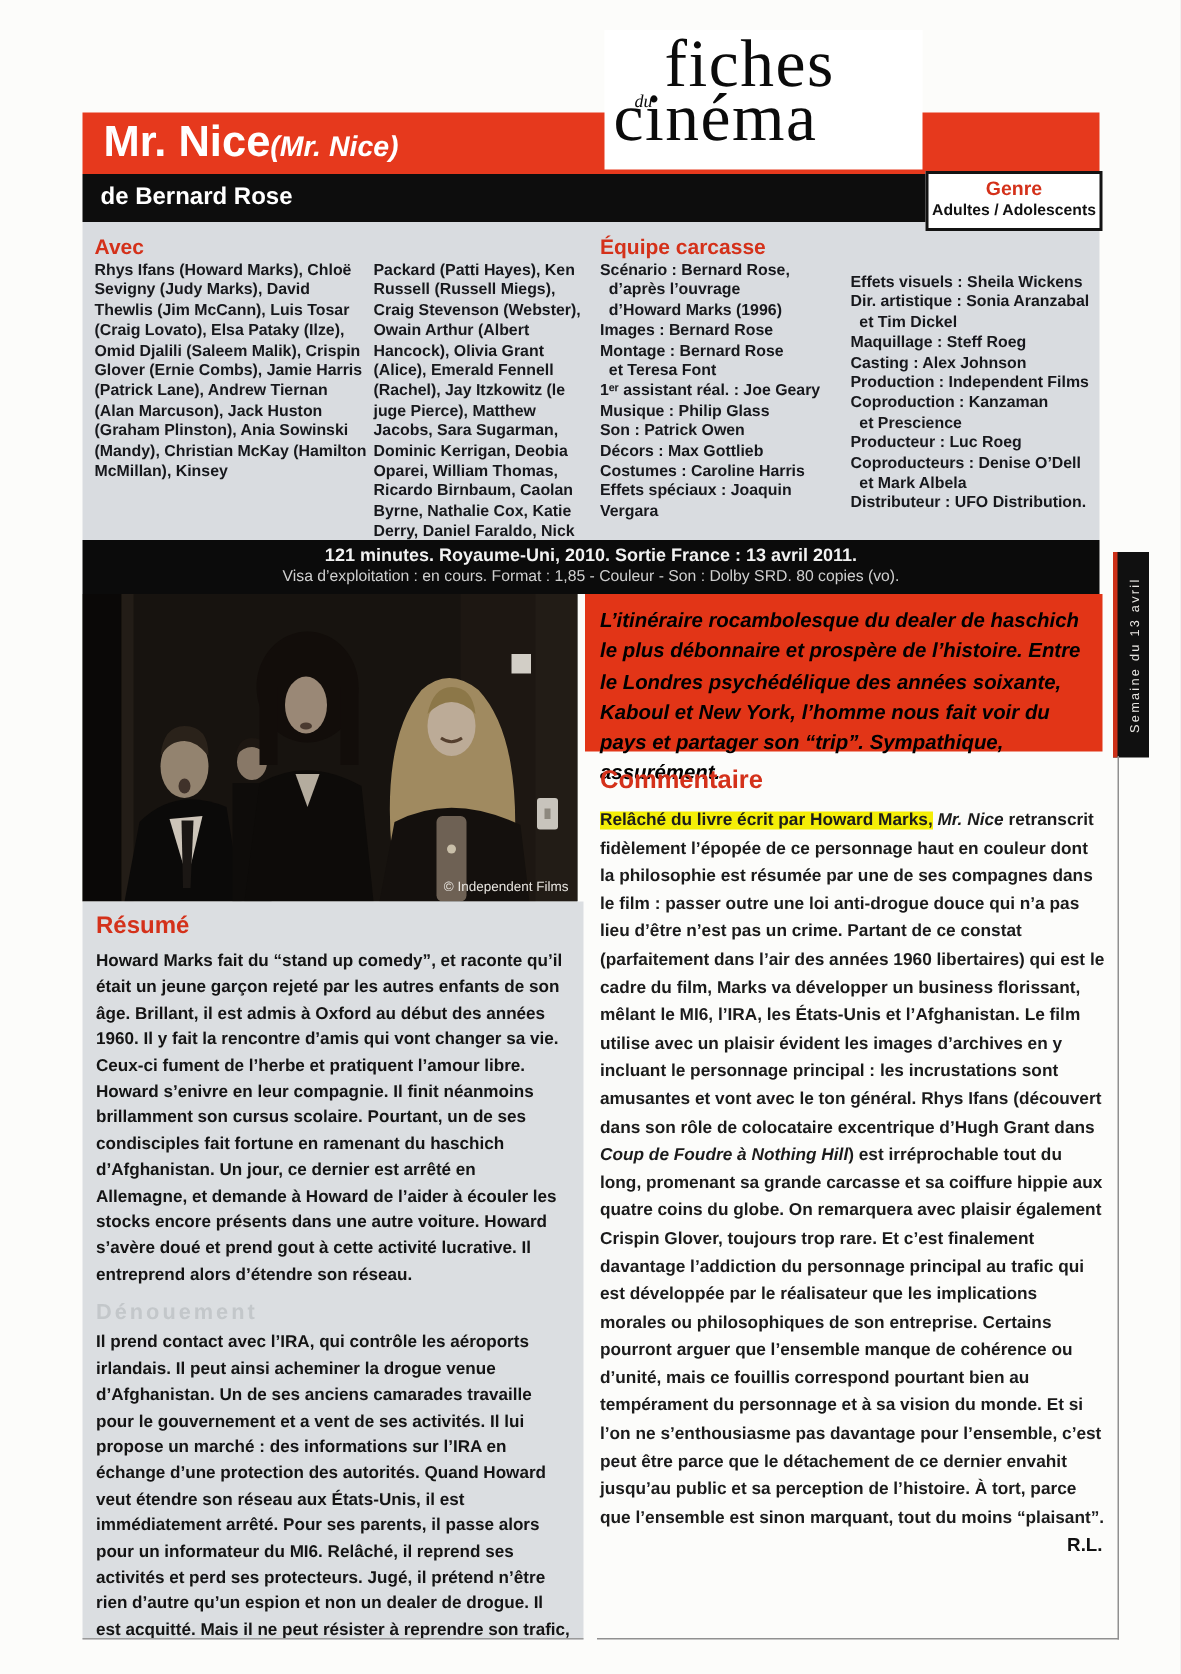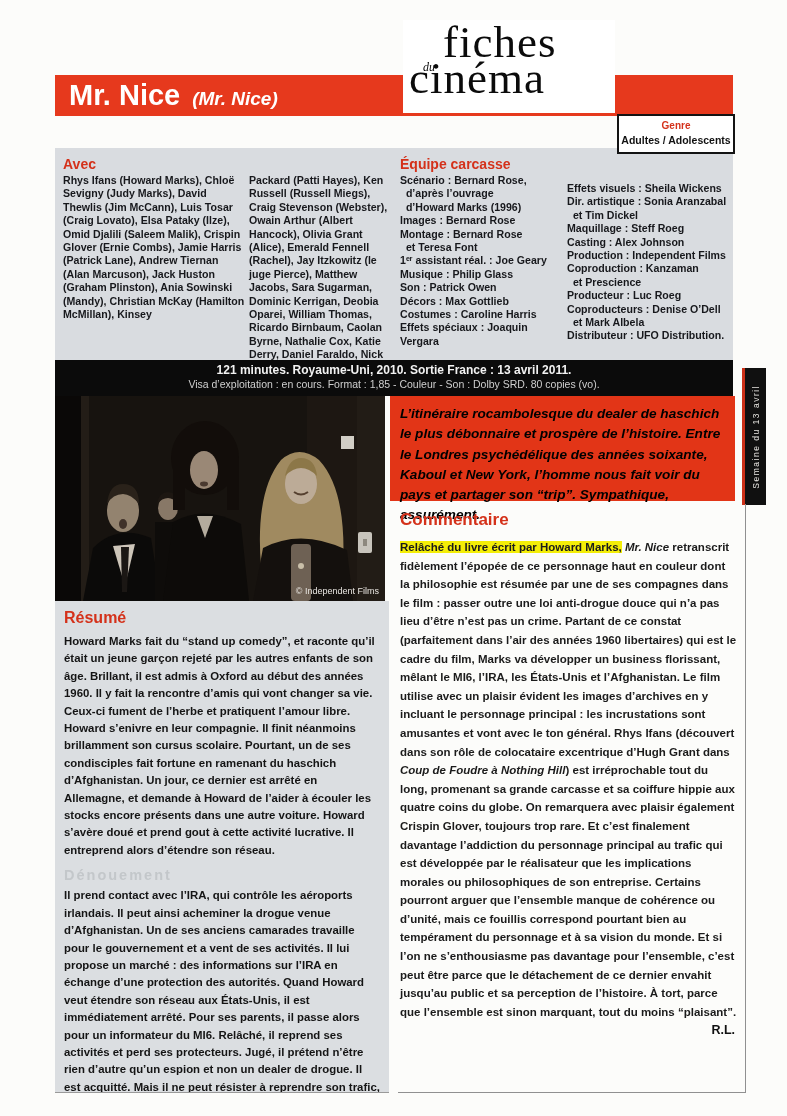--- a/index.html
+++ b/index.html
@@ -10,26 +10,26 @@
   .logo{position:absolute;left:403px;top:20px;width:212px;height:93px;background:#fff;z-index:6;
         font-family:"Liberation Serif",serif;color:#0b0b0b;}
   .logo .fiches{font-size:45px;line-height:40px;margin:2px 0 0 40px;letter-spacing:1px;}
   .logo .du{position:absolute;left:20px;top:40px;font-size:12px;font-style:italic;}
   .logo .cinema{font-size:45px;line-height:40px;margin:-4px 0 0 6px;letter-spacing:1px;}
 
   
   .title-bar{position:absolute;left:55px;top:75px;width:678px;height:41px;background:#e6391d;
              display:flex;align-items:baseline;padding-left:14px;box-sizing:border-box;}
   .film-title{color:#fff;font-weight:bold;font-size:29px;line-height:41px;}
-  .film-orig{color:#fff;font-weight:bold;font-style:italic;font-size:19px;margin-left:12px;}
+  .film-orig{color:#fff;font-weight:bold;font-style:italic;font-size:19px;}
   .director-bar{position:absolute;left:55px;top:116px;width:678px;height:32px;background:#0d0d0d;
                 color:#fff;font-weight:bold;font-size:16px;line-height:32px;padding-left:12px;box-sizing:border-box;}
   .genre-box{position:absolute;left:617px;top:114px;width:118px;height:40px;background:#fff;
              border:2px solid #131313;box-sizing:border-box;z-index:5;text-align:center;}
-  .genre-label{color:#d4311a;font-weight:bold;font-size:10px;line-height:16px;margin-top:2px;}
+  .genre-label{color:#d4311a;font-weight:bold;font-size:13px;line-height:16px;margin-top:2px;}
   .genre-value{color:#111;font-weight:bold;font-size:10.5px;line-height:13px;}
 
   
   .credits{position:absolute;left:55px;top:148px;width:678px;height:212px;background:#d9dce0;}
   .red-h{color:#d4311a;font-weight:bold;font-size:14px;}
   .credits .avec-h{position:absolute;left:8px;top:8px;}
   .credits .equipe-h{position:absolute;left:345px;top:8px;}
   .col{position:absolute;font-size:10.6px;line-height:13.4px;font-weight:bold;color:#17181c;}
   .prelines{white-space:pre-wrap;}
   .cast1{left:8px;top:26px;width:182px;}
@@ -83,20 +83,21 @@
     <div class="fiches">fiches</div>
     <div class="du">du</div>
     <div class="cinema">cinéma</div>
   </div>
 
   <div class="title-bar">
     <span class="film-title">Mr. Nice</span>
     <span class="film-orig">(Mr. Nice)</span>
   </div>
 
+  <div class="director-bar">de Bernard Rose</div>
 
   <div class="genre-box">
     <div class="genre-label">Genre</div>
     <div class="genre-value">Adultes / Adolescents</div>
   </div>
 
   <div class="credits">
     <div class="red-h avec-h">Avec</div>
     <div class="col cast1">Rhys Ifans (Howard Marks), Chloë Sevigny (Judy Marks), David Thewlis (Jim McCann), Luis Tosar (Craig Lovato), Elsa Pataky (Ilze), Omid Djalili (Saleem Malik), Crispin Glover (Ernie Combs), Jamie Harris (Patrick Lane), Andrew Tiernan (Alan Marcuson), Jack Huston (Graham Plinston), Ania Sowinski (Mandy), Christian McKay (Hamilton McMillan), Kinsey</div>
     <div class="col cast2">Packard (Patti Hayes), Ken Russell (Russell Miegs), Craig Stevenson (Webster), Owain Arthur (Albert Hancock), Olivia Grant (Alice), Emerald Fennell (Rachel), Jay Itzkowitz (le juge Pierce), Matthew Jacobs, Sara Sugarman, Dominic Kerrigan, Deobia Oparei, William Thomas, Ricardo Birnbaum, Caolan Byrne, Nathalie Cox, Katie Derry, Daniel Faraldo, Nick Lawson, Eric Loren.</div>

